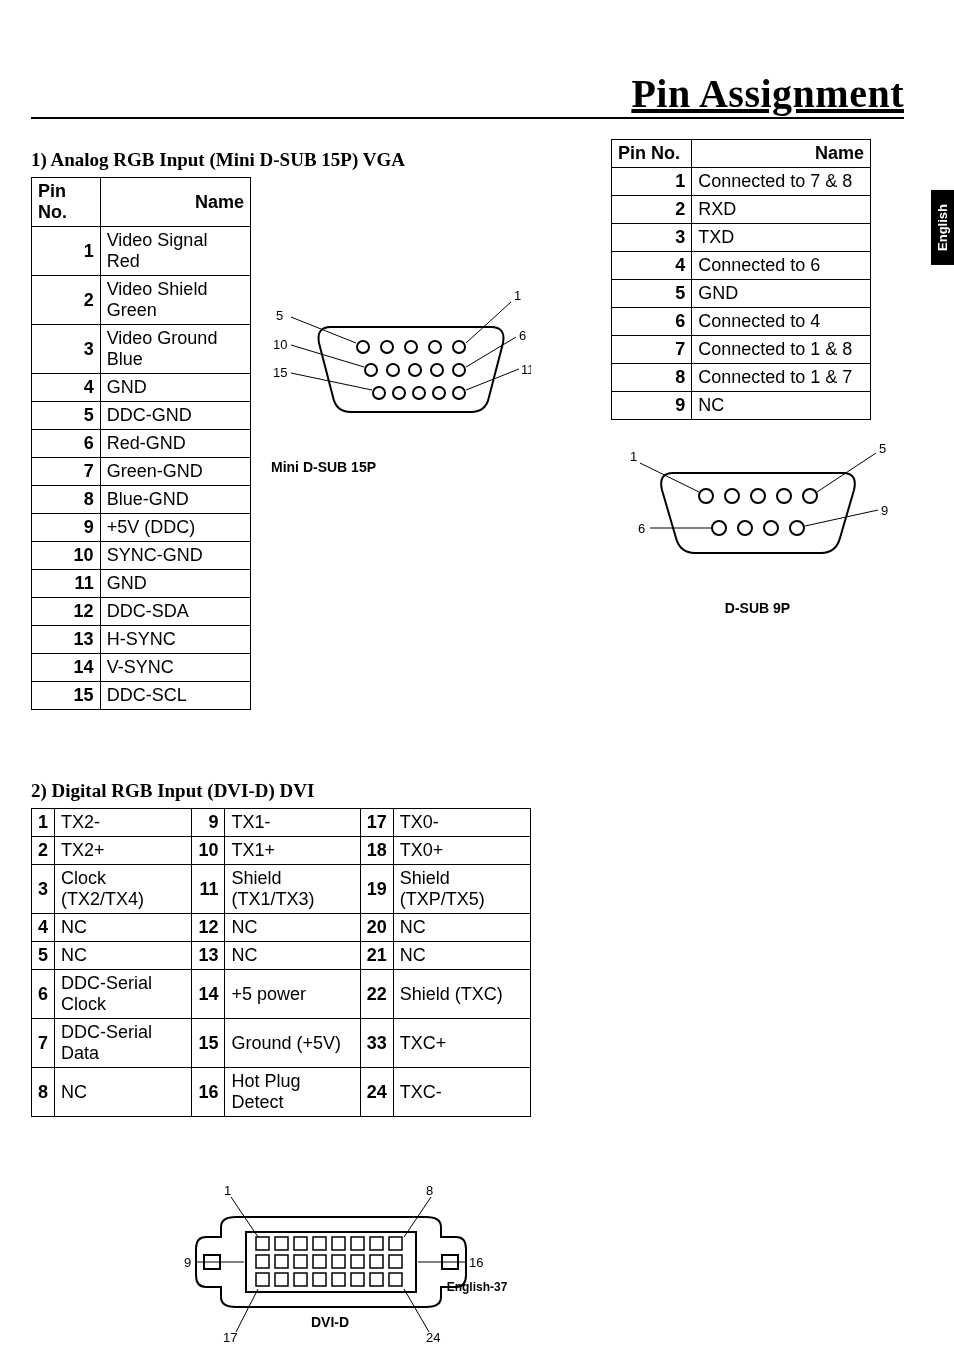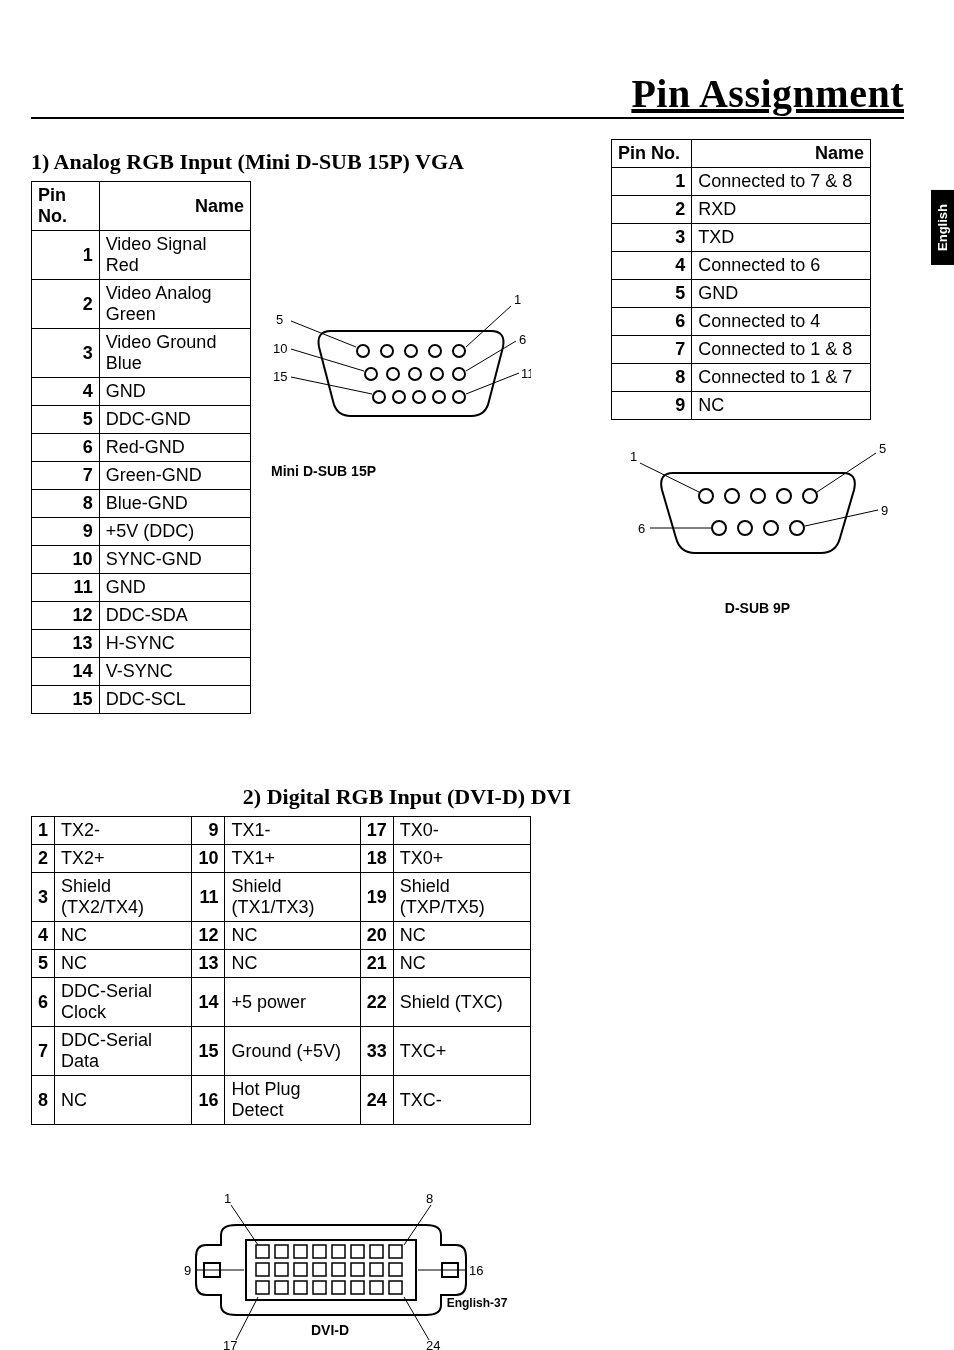--- a/index.html
+++ b/index.html
@@ -39,21 +39,21 @@
     font-weight: bold;
     font-size: 13px;
     padding: 14px 4px;
     writing-mode: vertical-rl;
     transform: rotate(180deg);
     text-align: center;
   }
   .section-heading {
     font-family: "Times New Roman", serif;
     font-weight: bold;
-    font-size: 22px;
+    font-size: 19px;
     margin: 10px 0 6px 0;
   }
   .content {
     display: flex;
     gap: 40px;
   }
   .col-left { flex: 0 0 540px; }
   .col-right { flex: 1; }
   table.pin {
     border-collapse: collapse;
@@ -72,21 +72,21 @@
     font-weight: bold;
     font-size: 14px;
     margin-top: 8px;
   }
   .sec1-wrap { display: flex; gap: 20px; align-items: flex-start; }
   .dsub15-diagram { margin-top: 90px; }
   .dsub9-diagram { margin-top: 18px; text-align: center; }
   .dvid-diagram { margin-top: 60px; text-align: center; margin-left: 60px; }
   #footer {
     position: absolute;
-    bottom: 40px;
+    bottom: 56px;
     width: 100%;
     text-align: center;
     font-size: 12px;
     font-weight: bold;
   }
   svg text { font-family: Arial, Helvetica, sans-serif; }
 </style>
 </head>
 <body>
 
@@ -109,21 +109,21 @@
             <th class="hdr">Name</th>
           </tr>
           </tbody>
             <tbody id="sec1-body">
               <tr>
                 <td class="num">1</td>
                 <td>Video Signal Red</td>
               </tr>
               <tr>
                 <td class="num">2</td>
-                <td>Video Analog Green</td>
+                <td>Video Shield Green</td>
               </tr>
               <tr>
                 <td class="num">3</td>
                 <td>Video Ground Blue</td>
               </tr>
               <tr>
                 <td class="num">4</td>
                 <td>GND</td>
               </tr>
               <tr>
@@ -205,42 +205,42 @@
             <text x="2" y="82" font-size="13">10</text>
             <text x="2" y="110" font-size="13">15</text>
             <text x="243" y="33" font-size="13">1</text>
             <text x="248" y="73" font-size="13">6</text>
             <text x="250" y="107" font-size="13">11</text>
           </svg>
           <div class="diagram-caption">Mini D-SUB 15P</div>
         </div>
       </div>
 
-      <div class="section-heading" style="margin-top:70px;text-align:right;">2)  Digital RGB Input (DVI-D) DVI</div>
+      <div class="section-heading" style="margin-top:70px;">2)  Digital RGB Input (DVI-D) DVI</div>
       <table class="pin" style="width:500px;">
         <tbody id="sec2-body">
             <tr>
               <td class="num">1</td>
               <td>TX2-</td>
               <td class="num">9</td>
               <td>TX1-</td>
               <td class="num">17</td>
               <td>TX0-</td>
             </tr>
             <tr>
               <td class="num">2</td>
               <td>TX2+</td>
               <td class="num">10</td>
               <td>TX1+</td>
               <td class="num">18</td>
               <td>TX0+</td>
             </tr>
             <tr>
               <td class="num">3</td>
-              <td>Shield (TX2/TX4)</td>
+              <td>Clock (TX2/TX4)</td>
               <td class="num">11</td>
               <td>Shield (TX1/TX3)</td>
               <td class="num">19</td>
               <td>Shield (TXP/TX5)</td>
             </tr>
             <tr>
               <td class="num">4</td>
               <td>NC</td>
               <td class="num">12</td>
               <td>NC</td>

